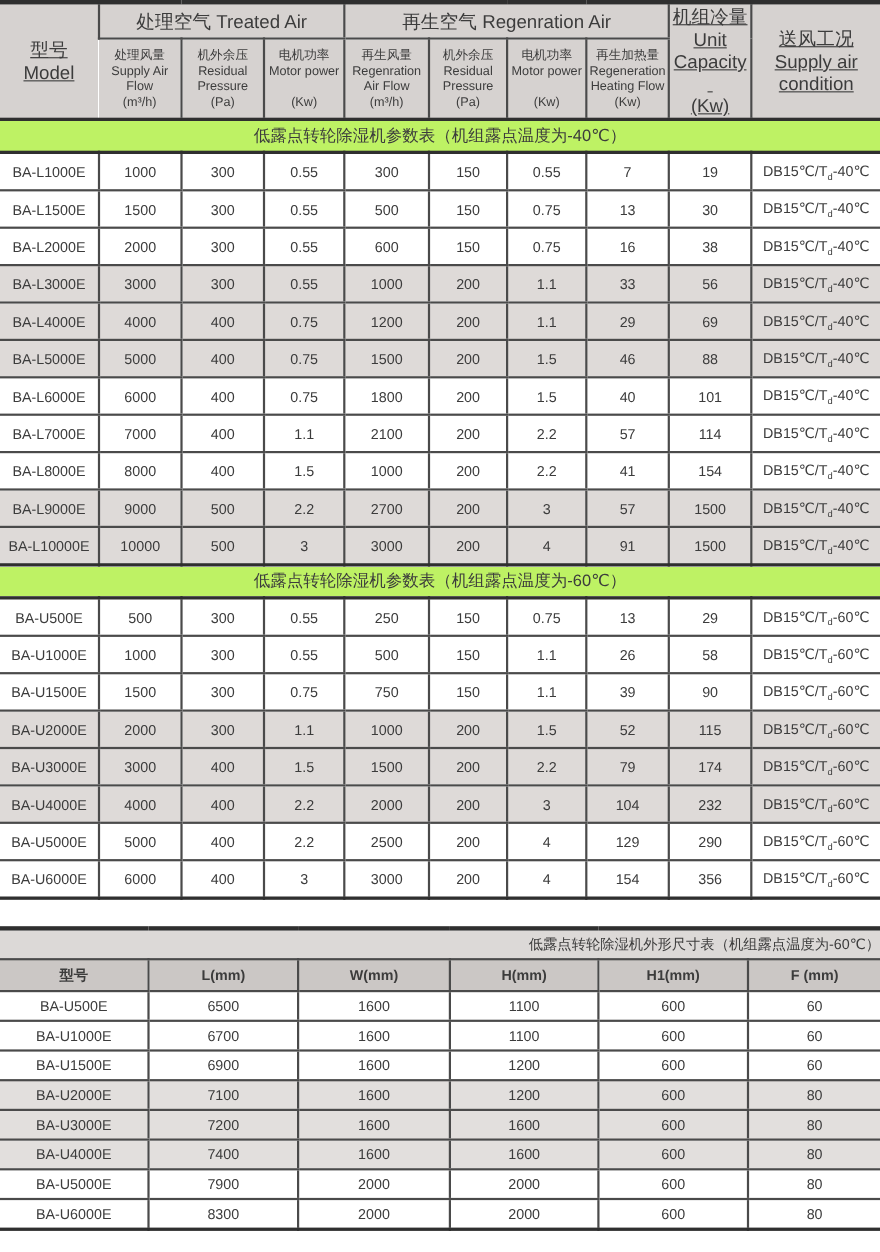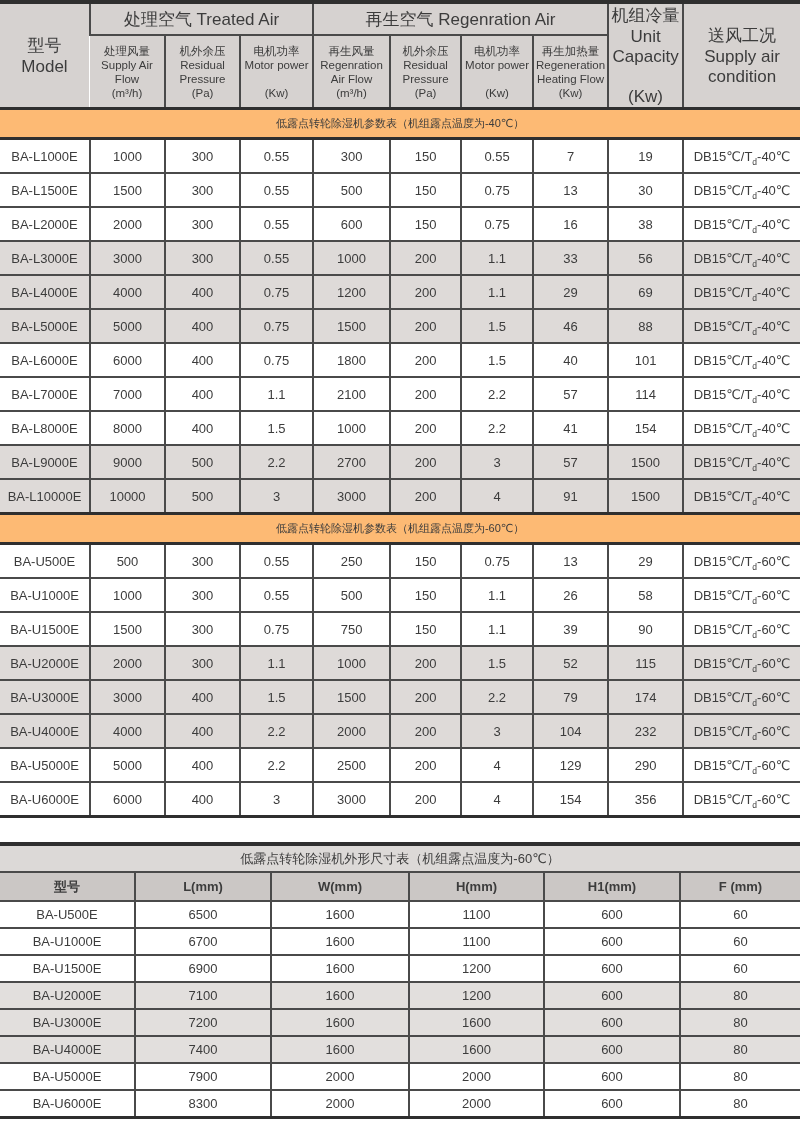--- a/index.html
+++ b/index.html
@@ -11,36 +11,36 @@
        font-family:"Liberation Sans","DejaVu Sans",sans-serif;}
   table{border-collapse:collapse;width:800px;table-layout:fixed;}
   td,th{padding:0;font-weight:normal;text-align:center;vertical-align:middle;overflow:hidden;}
 
   
   .spec{border-top:4px solid var(--line-heavy);border-bottom:3px solid var(--line-heavy);}
   .spec th,.spec td{border-left:2px solid var(--line);}
   .spec th:first-child,.spec td:first-child{border-left:none;}
   .spec thead th{background:var(--header-bg);}
   .group-row th{height:29px;font-size:17px;border-bottom:2px solid var(--line);}
-  .group-row th.span2{border-bottom:none;}
+  .group-row th.span2{border-bottom:none;text-decoration:underline;}
   .sub-row th{height:64px;font-size:11.5px;line-height:14px;padding:2px 0;}
   .hdr-line{display:block;}
-  .title-row td{height:27px;font-size:11px;background:#fdba74;
+  .title-row td{height:27px;font-size:15px;background:#bef264;
       border-top:3px solid var(--line-heavy);border-bottom:3px solid var(--line-heavy);}
   .spec tbody.rows td{height:32px;font-size:13px;border-bottom:2px solid var(--line);}
   .spec tbody.rows tr:last-child td{border-bottom:none;}
   .spec tbody.rows tr.shade td{background:var(--band);}
   td.condition-cell{font-size:12px;}
   td.condition-cell sub{font-size:8.5px;line-height:0;}
   td.model-cell{font-size:13px;}
 
   
   .dim{margin-top:24px;border-top:4px solid var(--line-heavy);border-bottom:3px solid var(--line-heavy);}
   .dim-title td{height:25px;font-size:13px;background:var(--dim-title-bg);
-      border-bottom:2px solid var(--line);}
+      border-bottom:2px solid var(--line);text-align:right;}
   .dim-head th{height:27px;font-size:13px;font-weight:bold;background:var(--dim-head-bg);
       border-left:2px solid var(--line);border-bottom:2px solid var(--line);}
   .dim-head th:first-child{border-left:none;}
   .dim tbody td{height:25px;font-size:13px;border-left:2px solid var(--line);
       border-bottom:2px solid var(--line);}
   .dim tbody td:first-child{border-left:none;}
   .dim tbody tr:last-child td{border-bottom:none;}
   .dim tbody tr.shade td{background:#e2dfdd;}
 </style>
 </head>

